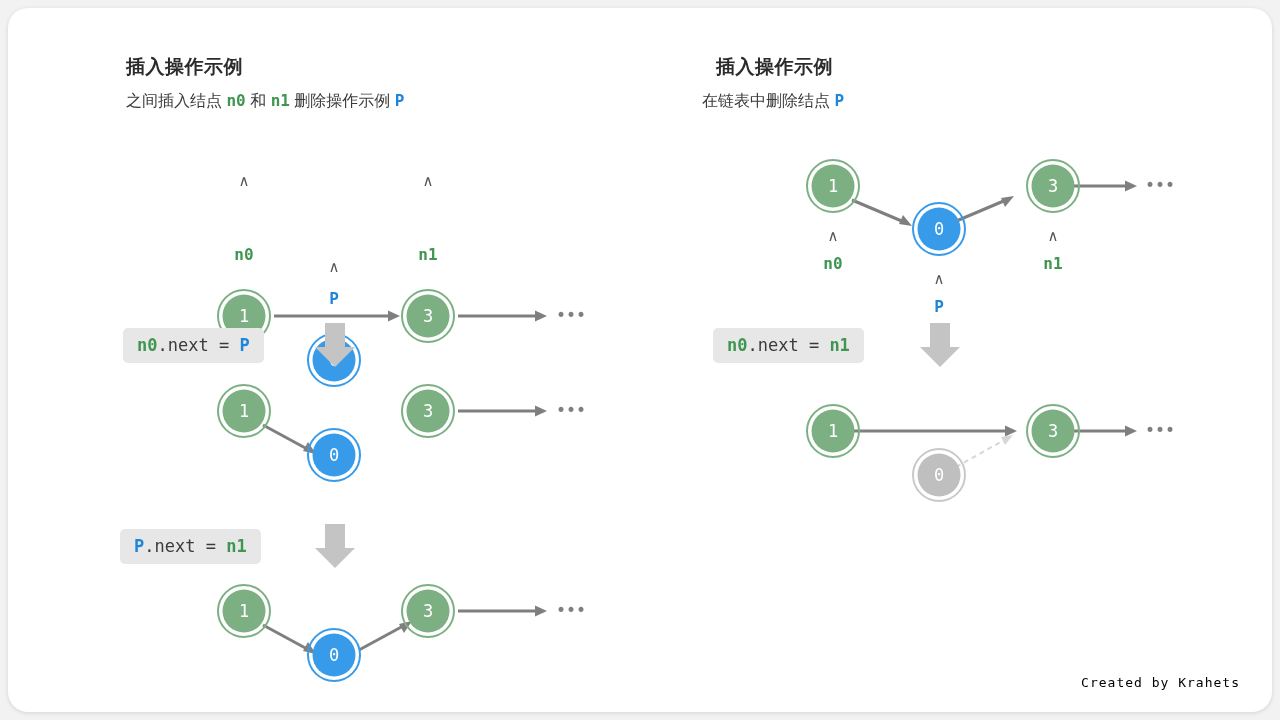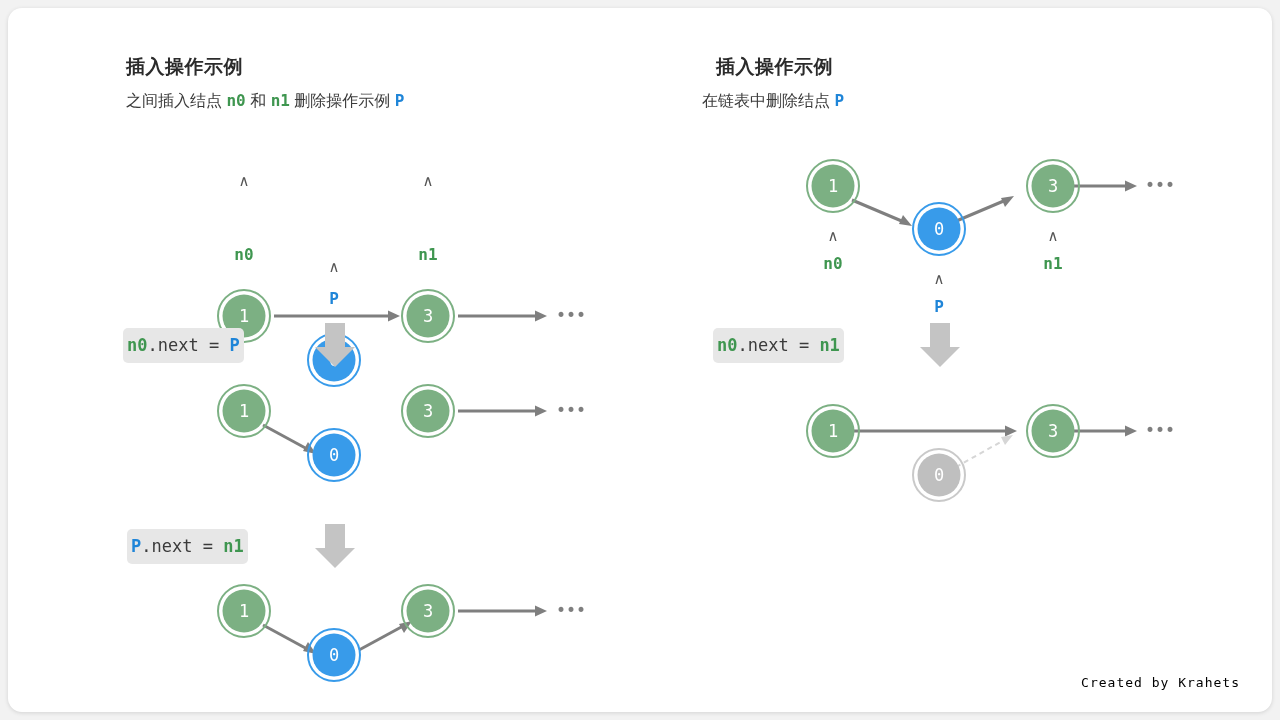--- a/index.html
+++ b/index.html
@@ -6,21 +6,21 @@
   body{
     width:1280px;height:720px;
     background:#f2f2f2;
     font-family:"Liberation Sans","DejaVu Sans",sans-serif;
     overflow:hidden;
   }
   .card{
     position:absolute;left:8px;top:8px;
     width:1264px;height:704px;
     background:#ffffff;
-    border-radius:14px;
+    border-radius:20px;
     box-shadow:0 1px 4px rgba(0,0,0,0.13);
   }
   .panel{position:absolute;top:0;height:704px;}
   .panel-left{left:0;width:632px;}
   .panel-right{left:590px;width:674px;}
 
   .p-title{
     position:absolute;
     font-size:19px;font-weight:bold;color:#2b2b2b;
     letter-spacing:0.5px;
@@ -32,21 +32,21 @@
     white-space:nowrap;
   }
   .mono{font-family:"DejaVu Sans Mono","Liberation Mono",monospace;}
   .g{color:#3f9650;font-weight:bold;}
   .b{color:#1f85d8;font-weight:bold;}
 
   .codebox{
     position:absolute;
     background:#e7e7e7;
     border-radius:5px;
-    padding:6px 4px;
+    padding:6px 14px;
     font-family:"DejaVu Sans Mono","Liberation Mono",monospace;
     font-size:17px;
     color:#3b3b3b;
     white-space:nowrap;
     line-height:1.35;
   }
 
   .credit{
     position:absolute;right:32px;bottom:22px;
     font-family:"DejaVu Sans Mono","Liberation Mono",monospace;
@@ -153,21 +153,21 @@
         <circle cx="326" cy="92" r="21.5" fill="#389bea"></circle>
         <text class="nodetxt" x="326" y="92">0</text>
       </g>
       <g>
         <circle cx="420" cy="48" r="26" fill="none" stroke="#7cb083" stroke-width="2"></circle>
         <circle cx="420" cy="48" r="21.5" fill="#7cb083"></circle>
         <text class="nodetxt" x="420" y="48">3</text>
       </g>
     </svg>
 
-    <div class="codebox" style="left:119px;top:521px;">
+    <div class="codebox" style="left:112px;top:521px;">
       <span class="b">P</span><span>.next = </span><span class="g">n1</span>
     </div>
     <svg style="left:305px;top:514px;" width="44" height="48">
       <polygon points="12,2 32,2 32,26 42,26 22,46 2,26 12,26" fill="#c4c4c4"></polygon>
     </svg>
 
     <svg style="left:0px;top:555px;" width="632" height="130">
       <g>
         <line x1="255" y1="62" x2="301" y2="87" stroke="#7f7f7f" stroke-width="3"></line>
         <polygon points="308,91 295,88 300,79" fill="#7f7f7f"></polygon>

